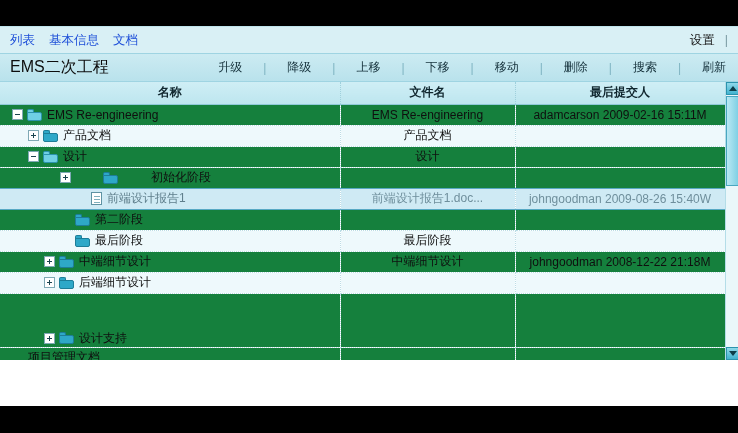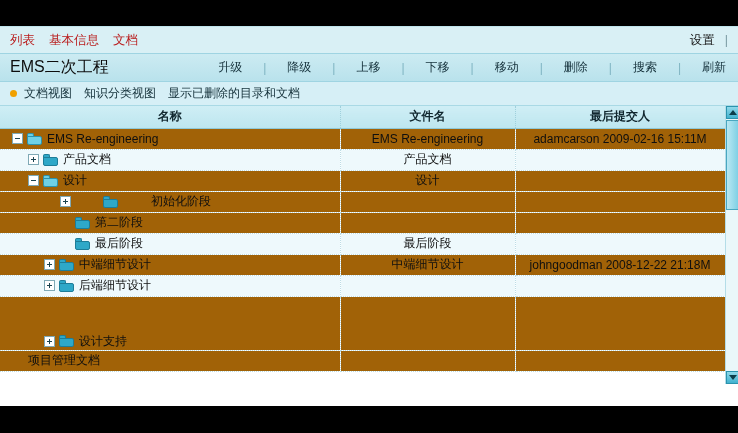--- a/index.html
+++ b/index.html
@@ -29,21 +29,21 @@
     height: 28px;
     background: #d9f0f5;
     border-top: 1px solid #bfe4ec;
     border-bottom: 1px solid #9fd4e2;
     display: flex;
     align-items: center;
     padding: 0 10px;
     position: relative;
   }
   .menubar .mi {
-    color: #b91c1c;
+    color: #1d4ed8;
     font-size: 12.5px;
     margin-right: 14px;
     line-height: 26px;
     cursor: default;
   }
   .menubar .right {
     position: absolute;
     right: 10px;
     top: 0;
     height: 100%;
@@ -139,21 +139,21 @@
     overflow: hidden;
   }
   table.grid td:last-child { border-right: none; }
   .col-name { width: 340px; }
   .col-file { width: 175px; }
   .col-sub  { width: 210px; }
   .col-pad  { width: 13px; }
 
   td.c-file, td.c-sub { text-align: center; }
 
-  tr.row-even td { background: #a16207; }
+  tr.row-even td { background: #15803d; }
   tr.row-odd  td { background: #eef9fc; }
   tr.row-selected td {
     background: #cfeaf4;
     color: #5f7f8c;
     border-top: 1px solid #57a9c4;
     border-bottom: 1px solid #57a9c4;
   }
   tr.row-selected td.c-file, tr.row-selected td.c-sub { color: #6f8f9c; }
 
   
@@ -312,26 +312,20 @@
       <span class="act">移动</span>
       <span class="bar">|</span>
       <span class="act">删除</span>
       <span class="bar">|</span>
       <span class="act">搜索</span>
       <span class="bar">|</span>
       <span class="act">刷新</span>
     </span>
   </div>
 
-  <div class="viewbar">
-    <span class="bullet"></span>
-    <span class="vtab">文档视图</span>
-    <span class="vtab">知识分类视图</span>
-    <span class="vtab">显示已删除的目录和文档</span>
-  </div>
 
   <div class="table-wrap">
     <div class="table-clip">
       <table class="grid">
         <thead>
           <tr>
             <th class="col-name">名称</th>
             <th class="col-file">文件名</th>
             <th class="col-sub">最后提交人</th>
             <th class="col-pad"></th>
@@ -391,20 +385,32 @@
                     <span class="tab"></span>
                     <span class="body"></span>
                   </span>
                   <span class="nm">初始化阶段</span>
                 </div>
               </td>
               <td class="c-file"></td>
               <td class="c-sub"></td>
               <td class="c-pad"></td>
             </tr>
+            <tr class="row-selected">
+              <td class="c-name">
+                <div class="namecell" style="padding-left: 72px;">
+                  <span class="expander none"></span>
+                  <span class="doc"></span>
+                  <span class="nm">前端设计报告1</span>
+                </div>
+              </td>
+              <td class="c-file">前端设计报告1.doc...</td>
+              <td class="c-sub">johngoodman 2009-08-26 15:40W</td>
+              <td class="c-pad"></td>
+            </tr>
             <tr class="row-even">
               <td class="c-name">
                 <div class="namecell" style="padding-left: 56px; align-items: center;">
                   <span class="expander none"></span>
                   <span class="folder">
                     <span class="tab"></span>
                     <span class="body"></span>
                   </span>
                   <span class="nm">第二阶段</span>
                 </div>

